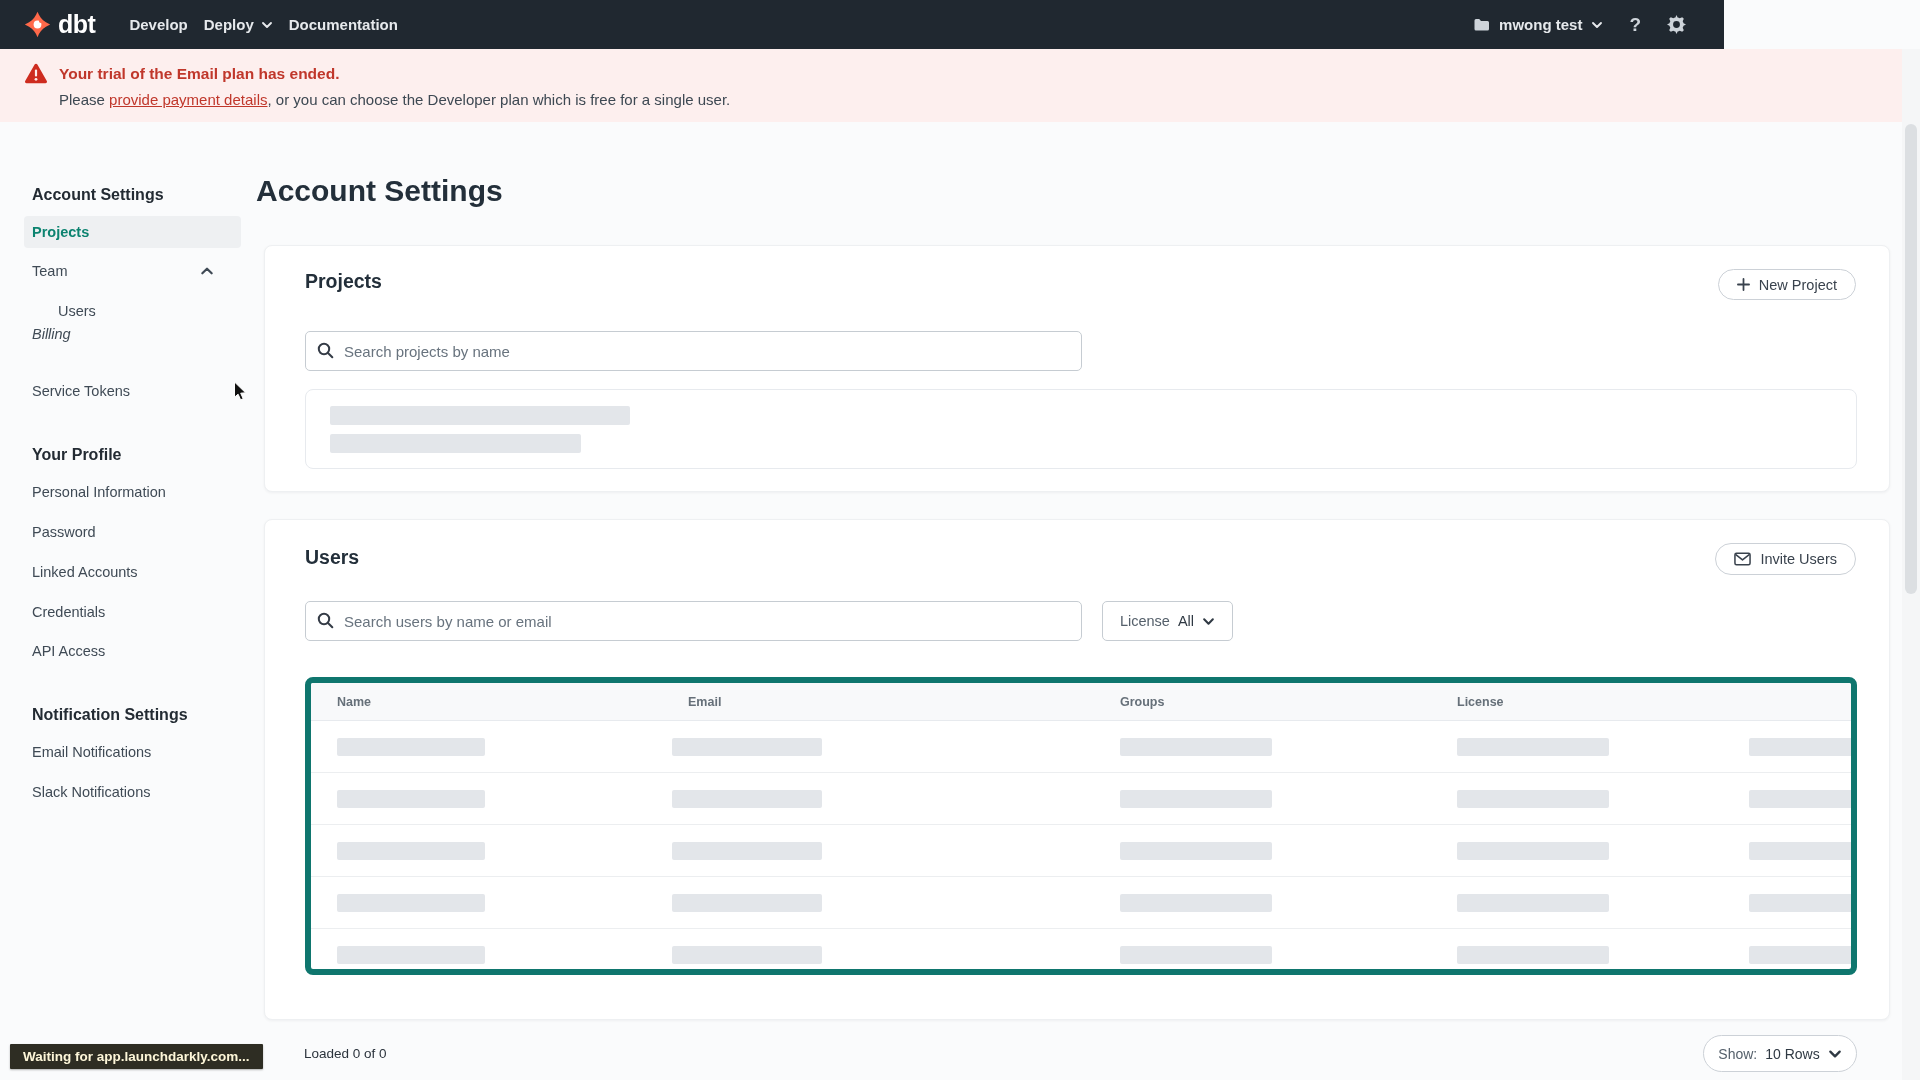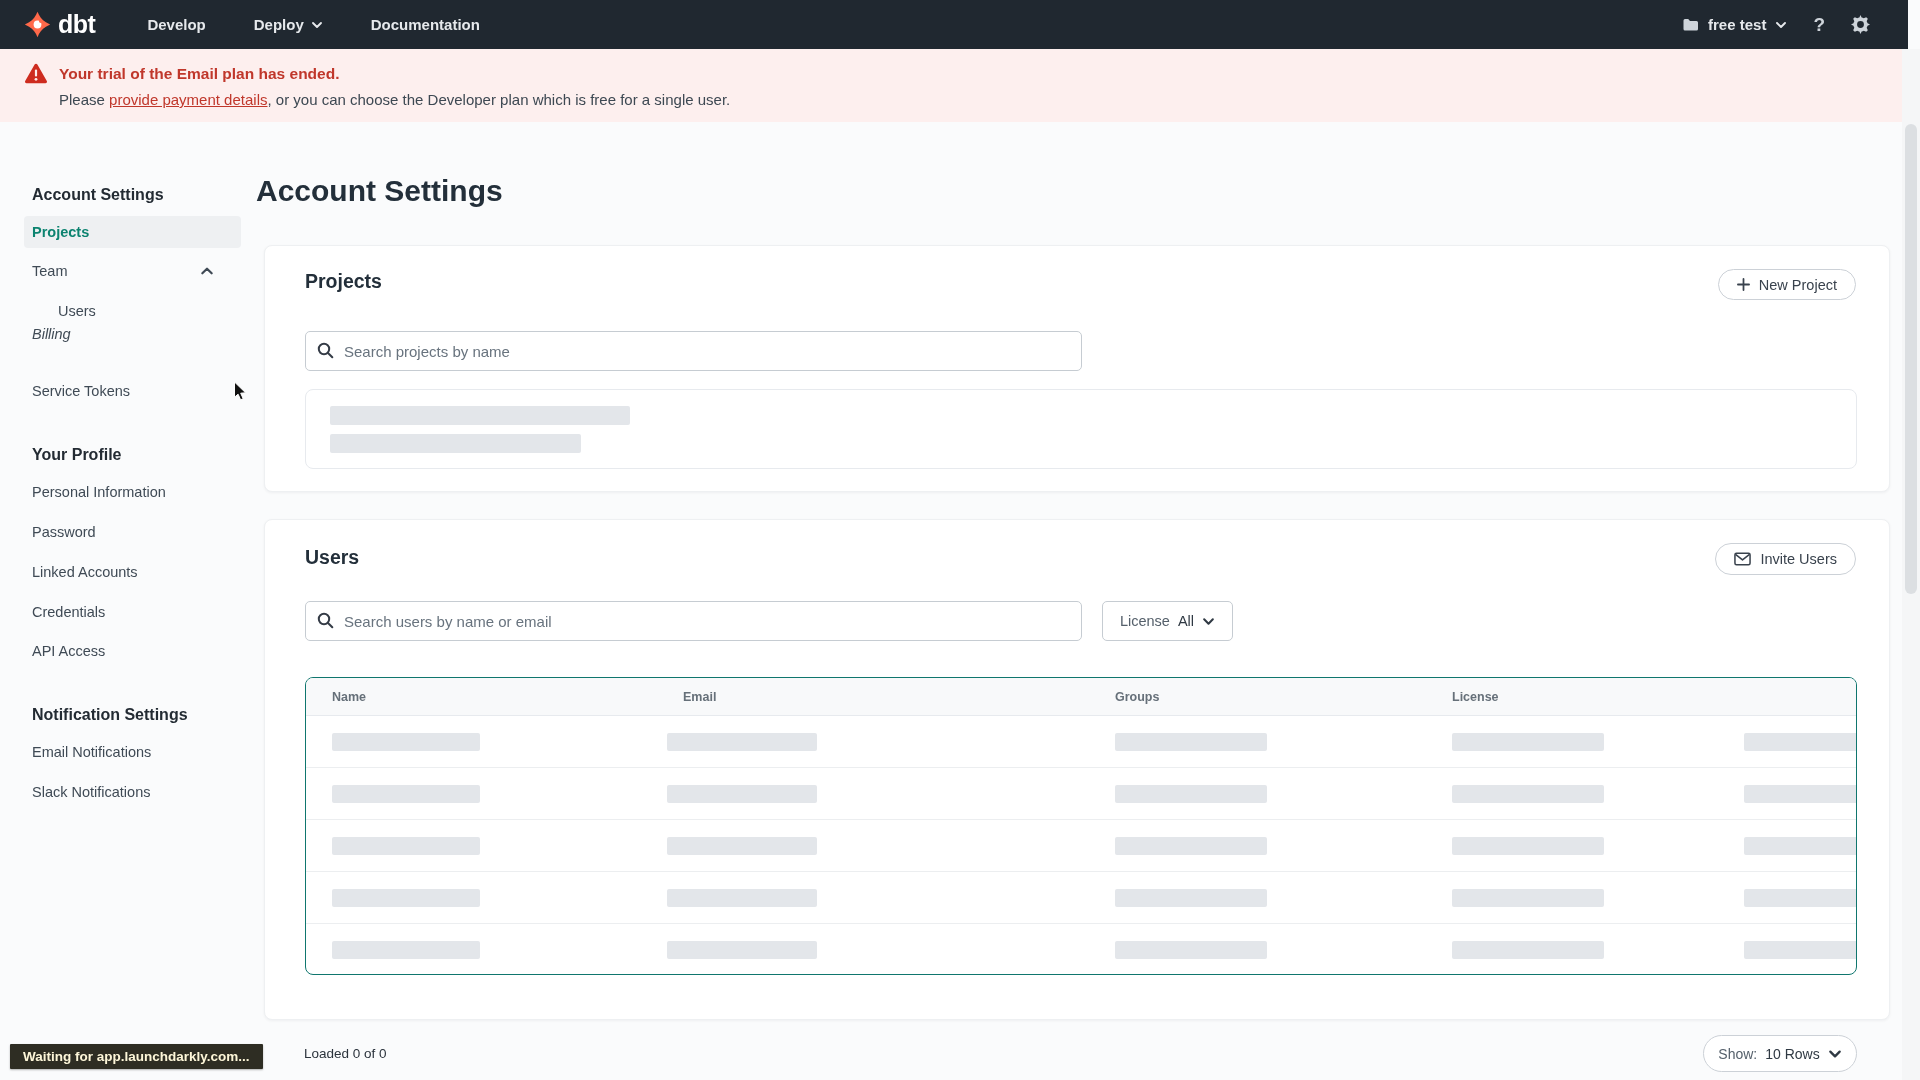--- a/index.html
+++ b/index.html
@@ -6,27 +6,27 @@
   html,body { width:1920px; height:1080px; overflow:hidden; }
   body {
     font-family:"Liberation Sans", sans-serif;
     background:#fafbfc;
     position:relative;
     color:#2f3943;
   }
 
   
   .topnav {
-    position:absolute; left:0; top:0; width:1908px; height:49px;
+    position:absolute; left:0; top:0; width:1724px; height:49px;
     background:#202830; display:flex; align-items:center;
     padding:0 38px 0 24px;
   }
   .logo { display:flex; align-items:center; gap:7px; cursor:pointer; }
   .logo-word { color:#ffffff; font-size:25px; font-weight:700; letter-spacing:-0.5px; }
-  .navitems { display:flex; align-items:center; margin-left:52px; gap:48px; }
+  .navitems { display:flex; align-items:center; margin-left:34px; gap:16px; }
   .navitem { color:#e6e9ec; font-size:15px; font-weight:700; display:flex; align-items:center; gap:7px; cursor:pointer; }
   .nav-right { margin-left:auto; display:flex; align-items:center; gap:26px; color:#ced4da; }
   .acct { display:flex; align-items:center; gap:9px; font-size:15px; font-weight:700; color:#e6e9ec; cursor:pointer; }
   .help-glyph { font-size:19px; font-weight:700; color:#ced4da; cursor:pointer; }
 
   
   .banner {
     position:absolute; left:0; top:49px; width:1920px; height:73px;
     background:#fdefee; padding:14px 24px 0 24px;
   }
@@ -81,21 +81,21 @@
     position:absolute; left:837px; top:81px; width:131px; height:40px;
     border:1px solid #c6ccd2; border-radius:5px; background:#fff;
     display:flex; align-items:center; justify-content:center; gap:8px;
     font-size:14.5px; cursor:pointer;
   }
   .license-label { color:#55606b; }
   .license-value { color:#2f3943; }
 
   .table {
     position:absolute; left:40px; top:157px; width:1552px; height:298px;
-    border:1px solid #0f766e; border-radius:8px; overflow:hidden; background:#fff;
+    border:6px solid #0f766e; border-radius:8px; overflow:hidden; background:#fff;
   }
   .thead { position:relative; height:38px; background:#f8f9fa; border-bottom:1px solid #e7eaee; }
   .th { position:absolute; top:12px; font-size:12.5px; font-weight:700; color:#667079; }
   .trow { position:relative; height:52px; border-bottom:1px solid #eceef0; }
   .trow:last-child { border-bottom:none; }
   .trow .skel { top:17px; height:18px; }
 
   .footer-loaded { position:absolute; left:304px; top:1046px; font-size:13.5px; color:#2b333c; }
   .show-btn {
     position:absolute; left:1703px; top:1035px; width:154px; height:37px;
@@ -150,21 +150,21 @@
       <span>Documentation</span>
     </div>
   </div>
   <div class="nav-right">
     <div class="acct">
       <span>
         <svg width="17" height="14" viewBox="0 0 16 14">
             <path d="M1 2.5A1.5 1.5 0 0 1 2.5 1h3.2L7.5 3H14a1.5 1.5 0 0 1 1.5 1.5V11A1.5 1.5 0 0 1 14 12.5H2.5A1.5 1.5 0 0 1 1 11V2.5z" fill="#ced4da"></path>
           </svg>
       </span>
-      <span>free test</span>
+      <span>mwong test</span>
       <span>
         <svg width="12" height="12" viewBox="0 0 12 12">
             <path d="M2 4l4 4 4-4" stroke="currentColor" stroke-width="1.9" fill="none" stroke-linecap="round" stroke-linejoin="round"></path>
           </svg>
       </span>
     </div>
     <div class="help-glyph">?</div>
     <div style="cursor:pointer;">
       <svg width="19" height="19" viewBox="0 0 20 20">
           <path fill="#ced4da" d="M10 0l1.2 2.6c.8.2 1.5.5 2.2.9L16 2.3l1.7 1.7-1.2 2.6c.4.7.7 1.4.9 2.2L20 10l-2.6 1.2c-.2.8-.5 1.5-.9 2.2l1.2 2.6-1.7 1.7-2.6-1.2c-.7.4-1.4.7-2.2.9L10 20l-1.2-2.6c-.8-.2-1.5-.5-2.2-.9l-2.6 1.2-1.7-1.7 1.2-2.6c-.4-.7-.7-1.4-.9-2.2L0 10l2.6-1.2c.2-.8.5-1.5.9-2.2L2.3 4 4 2.3l2.6 1.2c.7-.4 1.4-.7 2.2-.9L10 0zm0 6.4A3.6 3.6 0 1 0 10 13.6 3.6 3.6 0 0 0 10 6.4z"></path>

